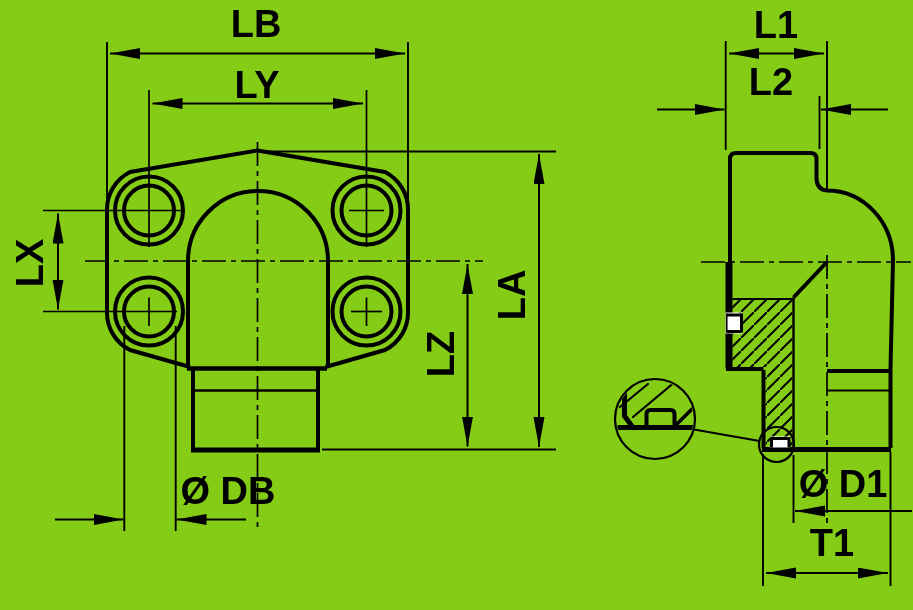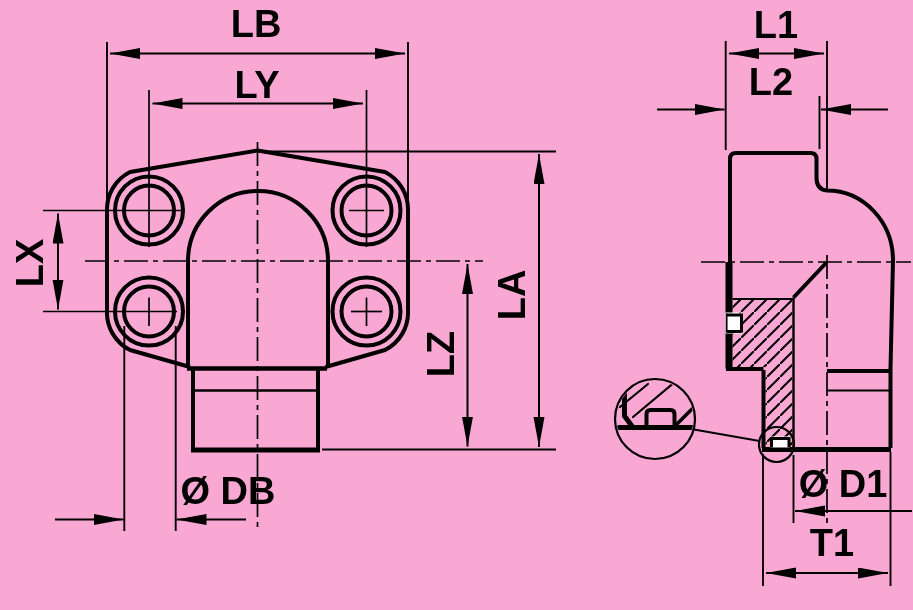--- a/index.html
+++ b/index.html
@@ -1,16 +1,16 @@
 <!DOCTYPE html>
 <html><head>
 <meta charset="utf-8">
 <style>
   html,body{margin:0;padding:0;background:#ffffff;}
-  .stage{position:relative;width:913px;height:610px;background:#f9a8d4;overflow:hidden;}
+  .stage{position:relative;width:913px;height:610px;background:#84cc16;overflow:hidden;}
   svg{display:block;}
   text{font-family:"Liberation Sans","DejaVu Sans",sans-serif;font-weight:700;font-size:38px;fill:#000;}
 </style>
 </head>
 <body>
 
 <div class="stage">
 <svg width="913" height="610" viewBox="0 0 913 610">
   <defs>
     <marker id="arr" orient="auto-start-reverse" markerWidth="34" markerHeight="14" refX="30" refY="5.5" markerUnits="userSpaceOnUse">

